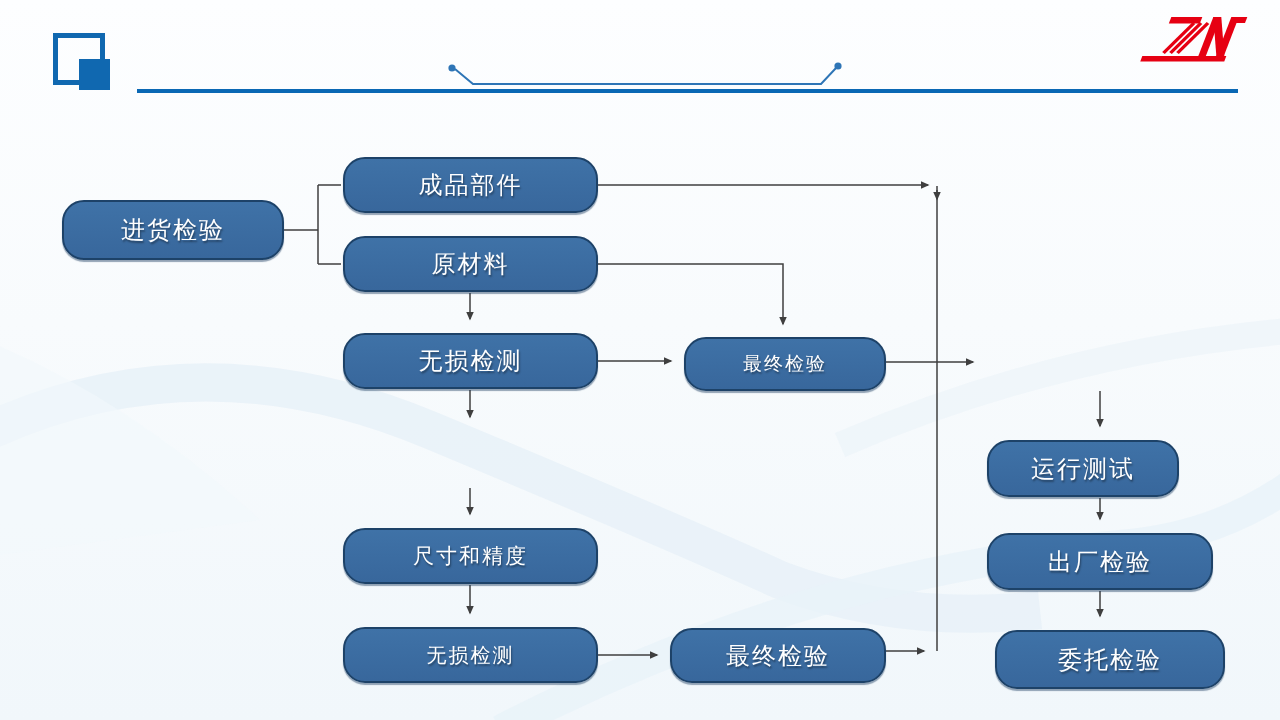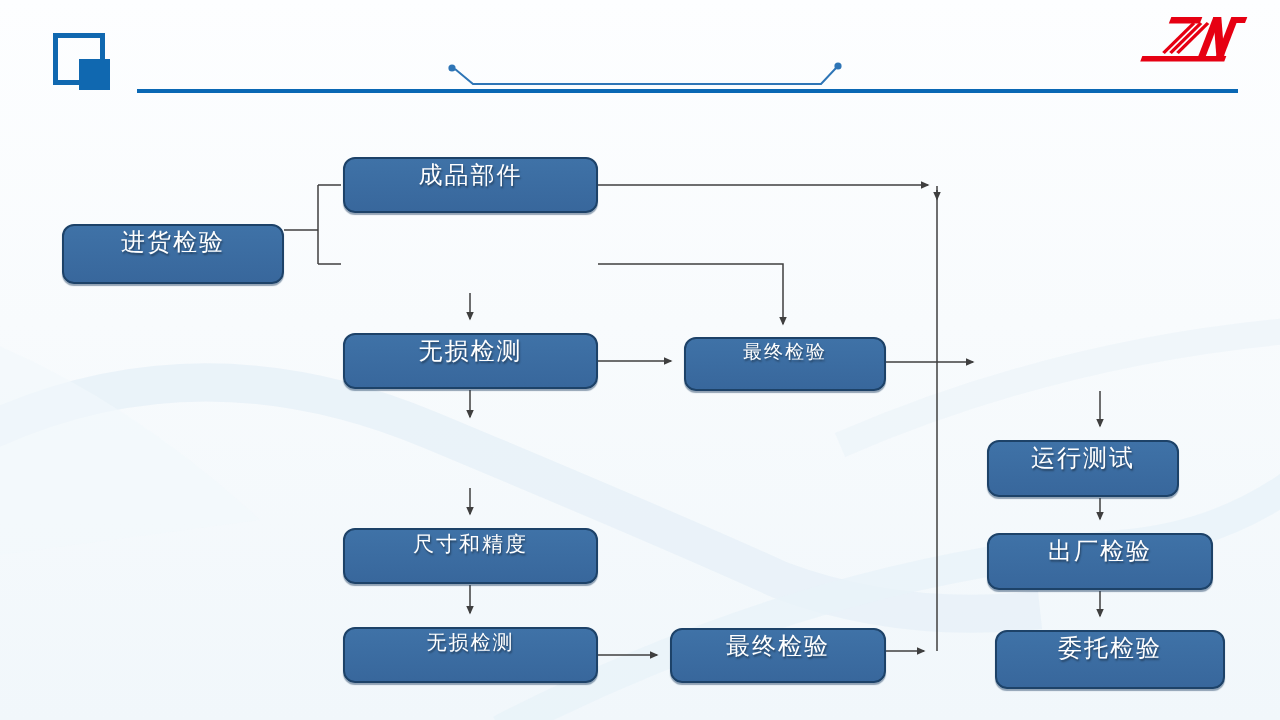--- a/index.html
+++ b/index.html
@@ -17,23 +17,23 @@
   .sq-fill{position:absolute;left:79px;top:59px;width:31px;height:31px;
     background:#1068b0;z-index:4;}
   .page-title{position:absolute;left:0;top:28px;width:1280px;text-align:center;
     font-size:38px;font-weight:bold;color:#1a1a1a;letter-spacing:16px;z-index:3;}
   .title-underline{position:absolute;left:440px;top:58px;z-index:3;}
   .thick-rule{position:absolute;left:137px;top:89px;width:1101px;height:4px;
     background:#0a68b4;z-index:3;}
   .logo{position:absolute;left:1138px;top:10px;z-index:3;}
   
   .connectors{position:absolute;inset:0;z-index:1;pointer-events:none;}
-  .node{position:absolute;z-index:2;display:flex;justify-content:center;
+  .node{position:absolute;z-index:2;display:flex;align-items:center;justify-content:center;
     background:linear-gradient(180deg,#3f72a7 0%,#38679c 100%);
-    border:2px solid #1d4268;border-radius:12px;color:#fff;
+    border:2px solid #1d4268;border-radius:22px;color:#fff;
     box-shadow:0 2px 1px rgba(23,55,94,.45);
     text-shadow:1px 2px 2px rgba(0,0,0,.4);
     letter-spacing:2px;box-sizing:border-box;font-family:Liberation Serif, serif;}
 </style>
 </head>
 <body>
 
 <div class="slide">
 
   <svg class="waves" width="1280" height="720" viewBox="0 0 1280 720">
@@ -103,28 +103,31 @@
       <path d="M1100,391 V426" marker-end="url(#arr)"></path>
       <path d="M1100,498 V519" marker-end="url(#arr)"></path>
       <path d="M1100,591 V616" marker-end="url(#arr)"></path>
 
       <path d="M598,655 H657" marker-end="url(#arr)"></path>
 
       <path d="M886,651 H924" marker-end="url(#arr)"></path>
     </g>
   </svg>
 
-  <div class="node" style="left:62px;top:200px;width:222px;height:60px;font-size:24px;margin-top:24px;">
+  <div class="node" style="left:62px;top:200px;width:222px;height:60px;font-size:24px;">
     <span>进货检验</span>
   </div>
 
   <div class="node" style="left:343px;top:157px;width:255px;height:56px;font-size:24px;">
     <span>成品部件</span>
   </div>
 
+  <div class="node" style="left:343px;top:236px;width:255px;height:56px;font-size:24px;">
+    <span>原材料</span>
+  </div>
 
   <div class="node" style="left:343px;top:333px;width:255px;height:56px;font-size:24px;">
     <span>无损检测</span>
   </div>
 
 
   <div class="node" style="left:343px;top:528px;width:255px;height:56px;font-size:21px;">
     <span>尺寸和精度</span>
   </div>
 

